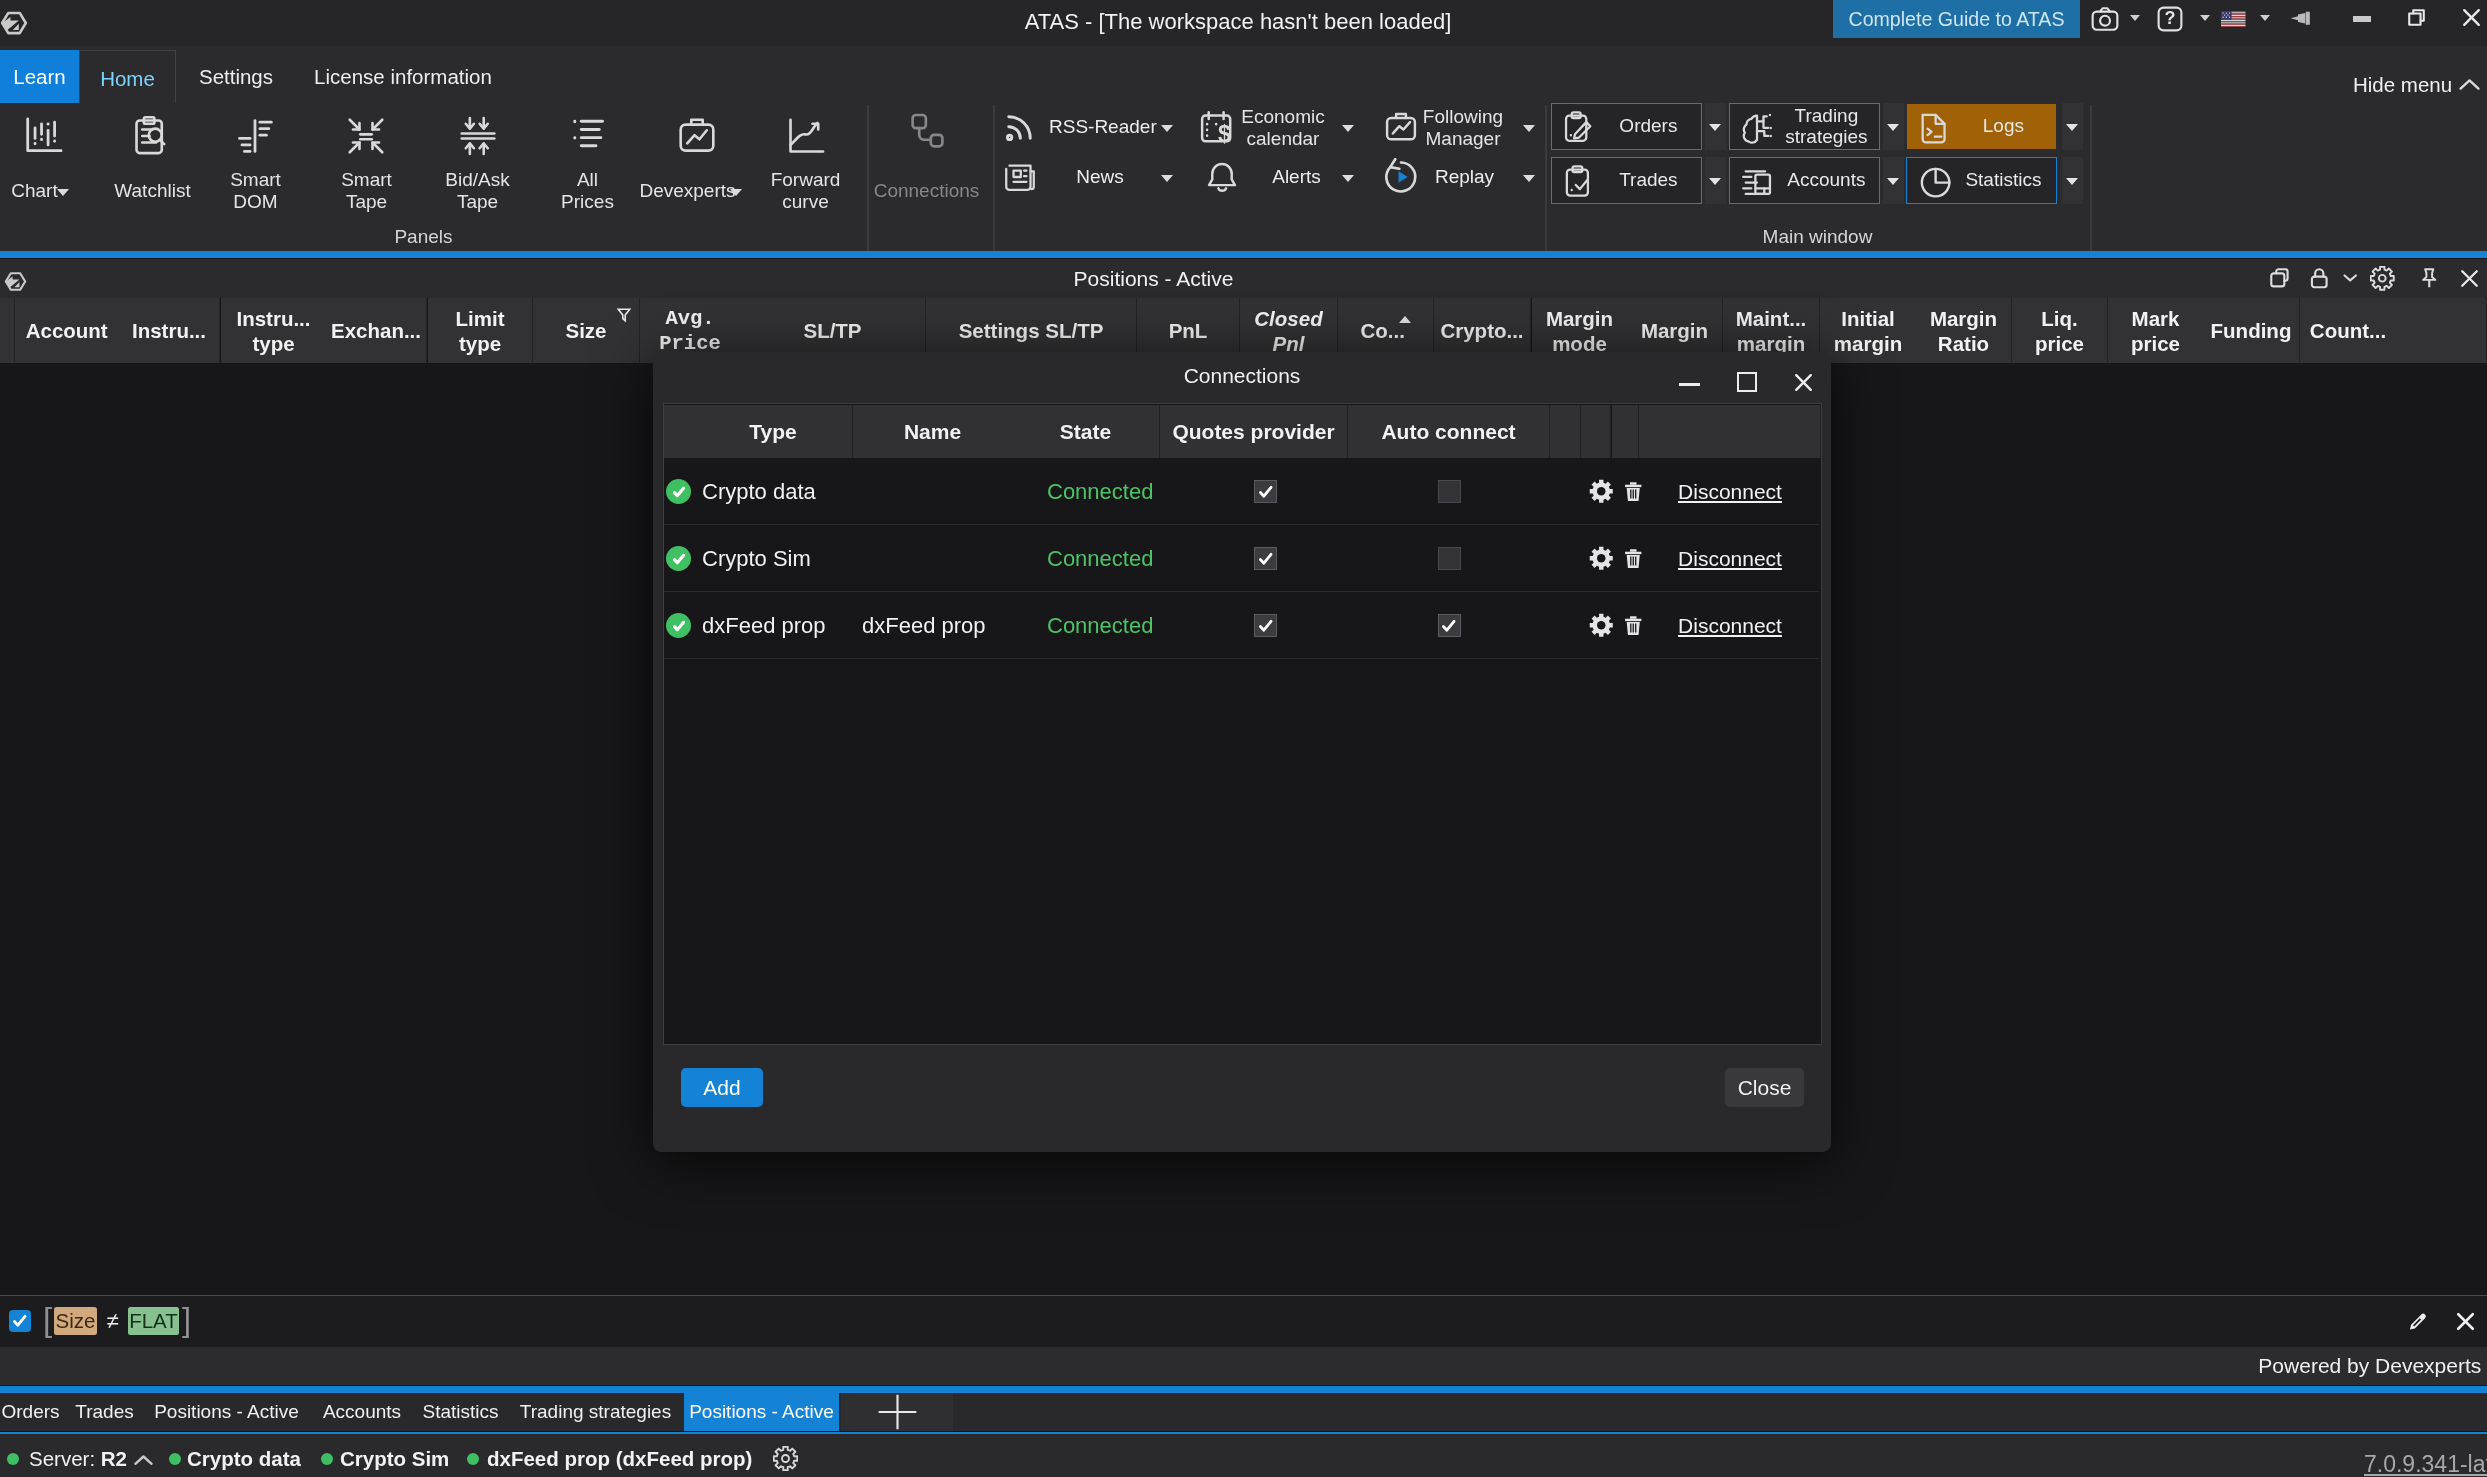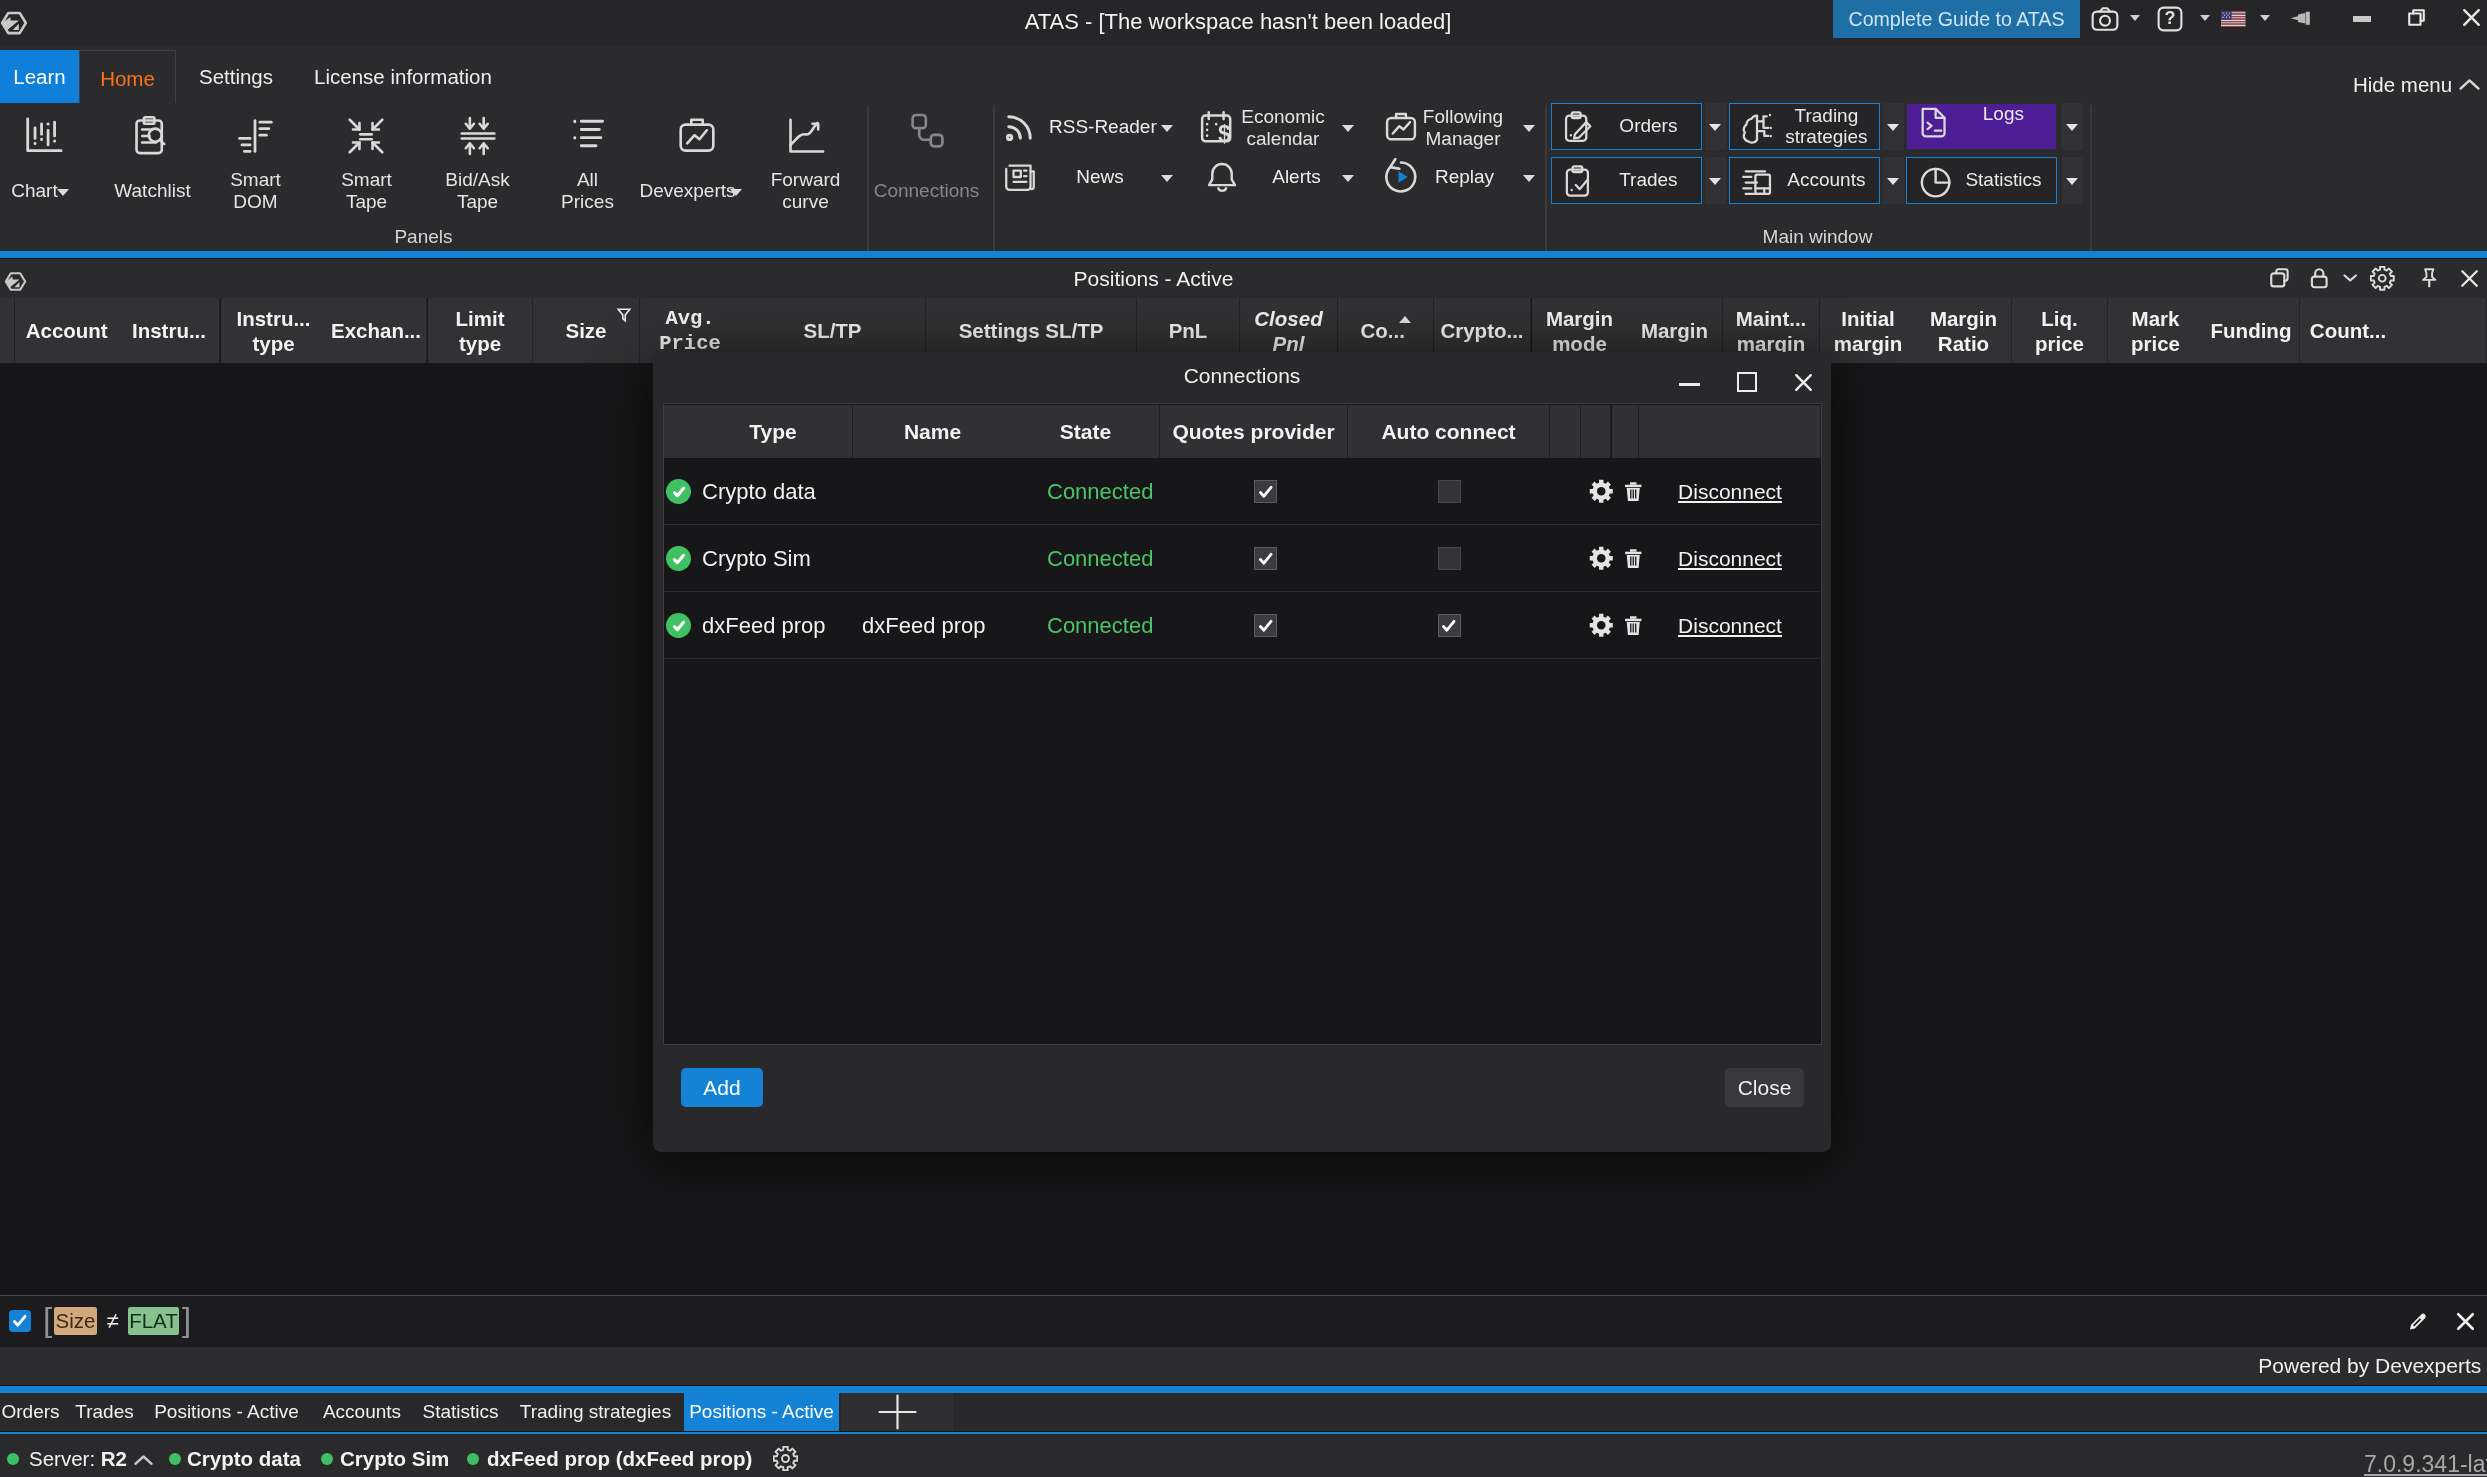--- a/index.html
+++ b/index.html
@@ -3,21 +3,21 @@
 *{margin:0;padding:0;box-sizing:border-box;}
 html,body{width:2487px;height:1478px;background:#171719;overflow:hidden;}
 body{font-family:"Liberation Sans",sans-serif;color:#ededed;position:relative;-webkit-font-smoothing:antialiased;}
 .ab{position:absolute;}
 .ct{display:flex;align-items:center;justify-content:center;}
 .cl{display:flex;align-items:center;}
 svg{display:block;}
 .rlbl{font-size:19px;color:#e4e4e4;text-align:center;line-height:22px;}
 .vsep{position:absolute;top:105px;height:146px;width:1.6px;background:#3a3a3d;}
 .mwbtn{position:absolute;width:151px;height:47px;background:#252527;border:1.6px solid #1583d5;display:flex;align-items:center;}
-.mwbtnp{position:absolute;width:151px;height:47px;background:#4c1d95;border:1.6px solid #2d2d2f;display:flex;}
+.mwbtnp{position:absolute;width:151px;height:47px;background:#a16207;border:1.6px solid #2d2d2f;display:flex;align-items:center;}
 .mwt{flex:1;text-align:center;font-size:19px;color:#e8e8e8;line-height:20.5px;}
 .acell{position:absolute;width:21px;height:47px;background:#323234;display:flex;align-items:center;justify-content:center;}
 .th{position:absolute;top:298px;height:65px;display:flex;align-items:center;justify-content:center;text-align:center;font-size:20.5px;font-weight:bold;color:#f2f2f2;line-height:25px;background:#323234;border-right:1.6px solid #232325;}
 .tab{position:absolute;top:1393px;height:38px;display:flex;align-items:center;font-size:19px;color:#f0f0f0;white-space:nowrap;}
 .dth{position:absolute;height:53px;background:#313134;display:flex;align-items:center;justify-content:center;font-size:21px;font-weight:bold;color:#f2f2f2;border-right:1.6px solid #202023;}
 .dcell{position:absolute;height:67px;display:flex;align-items:center;}
 .cb{width:23px;height:23px;background:#3c3c40;border:0.8px solid #5a5a60;display:flex;align-items:center;justify-content:center;}
 .cbu{width:23px;height:23px;background:#343438;border:0.8px solid #47474c;}
 </style></head><body>
 <div class="ab" style="left:0;top:0;width:2487px;height:46px;background:#262628;"></div>
@@ -92,21 +92,21 @@
     </svg>
   </div>
 <div class="ab" style="left:2461px;top:7.4px;">
     <svg width="21" height="21" viewBox="0 0 26 26" fill="none" stroke="#d9d9d9" stroke-width="3" stroke-linecap="round" stroke-linejoin="round">
       <path d="M4 4 L22 22" stroke="#e8e8e8"></path>
       <path d="M22 4 L4 22" stroke="#e8e8e8"></path>
     </svg>
   </div>
 <div class="ab" style="left:0;top:46px;width:2487px;height:57px;background:#2b2b2d;"></div>
 <div class="ab ct" style="left:0;top:50px;width:79px;height:53px;background:#0f7fd9;color:#fff;font-size:20.5px;">Learn</div>
-<div class="ab ct" style="left:79px;top:50px;width:97px;height:56px;border:0.8px solid #414144;border-bottom:none;color:#f97316;font-size:20.5px;background:#2b2b2d;">Home</div>
+<div class="ab ct" style="left:79px;top:50px;width:97px;height:56px;border:0.8px solid #414144;border-bottom:none;color:#7dd3fc;font-size:20.5px;background:#2b2b2d;">Home</div>
 <div class="ab ct" style="left:187px;top:50px;width:98px;height:53px;font-size:20.5px;">Settings</div>
 <div class="ab ct" style="left:308px;top:50px;width:190px;height:53px;font-size:20.5px;">License information</div>
 <div class="ab" style="left:2353px;top:73px;font-size:20.5px;color:#f0f0f0;">Hide menu</div>
 <div class="ab" style="left:2458px;top:78px;">
     <svg width="23" height="13" viewBox="0 0 28 16" fill="none" stroke="#d9d9d9" stroke-width="3" stroke-linecap="round" stroke-linejoin="round">
       <path d="M3 13 L14.0 3 L25 13" stroke="#d8d8d8"></path>
     </svg>
   </div>
 <div class="ab" style="left:0;top:103px;width:2487px;height:148px;background:#2b2b2d;"></div>
 <div class="vsep" style="left:867px;"></div>

